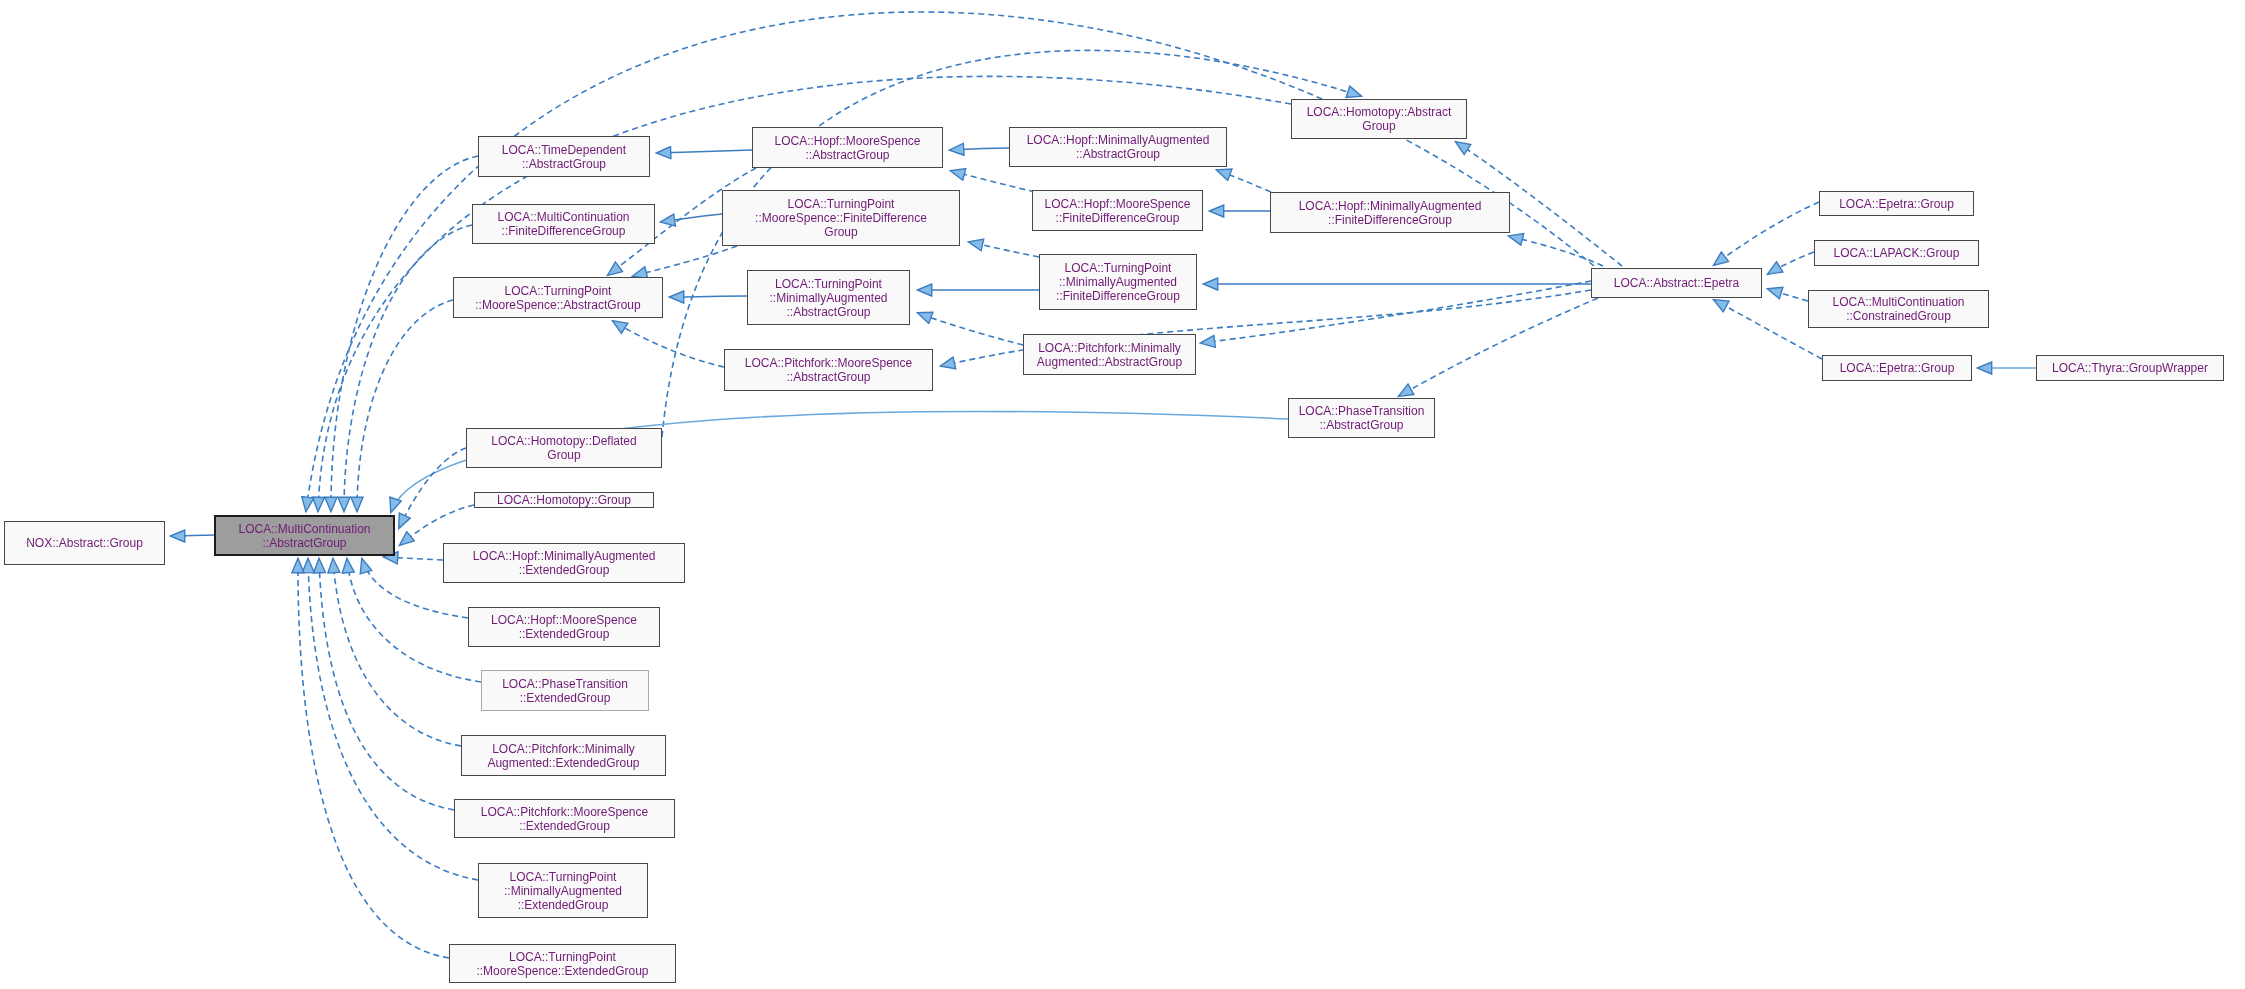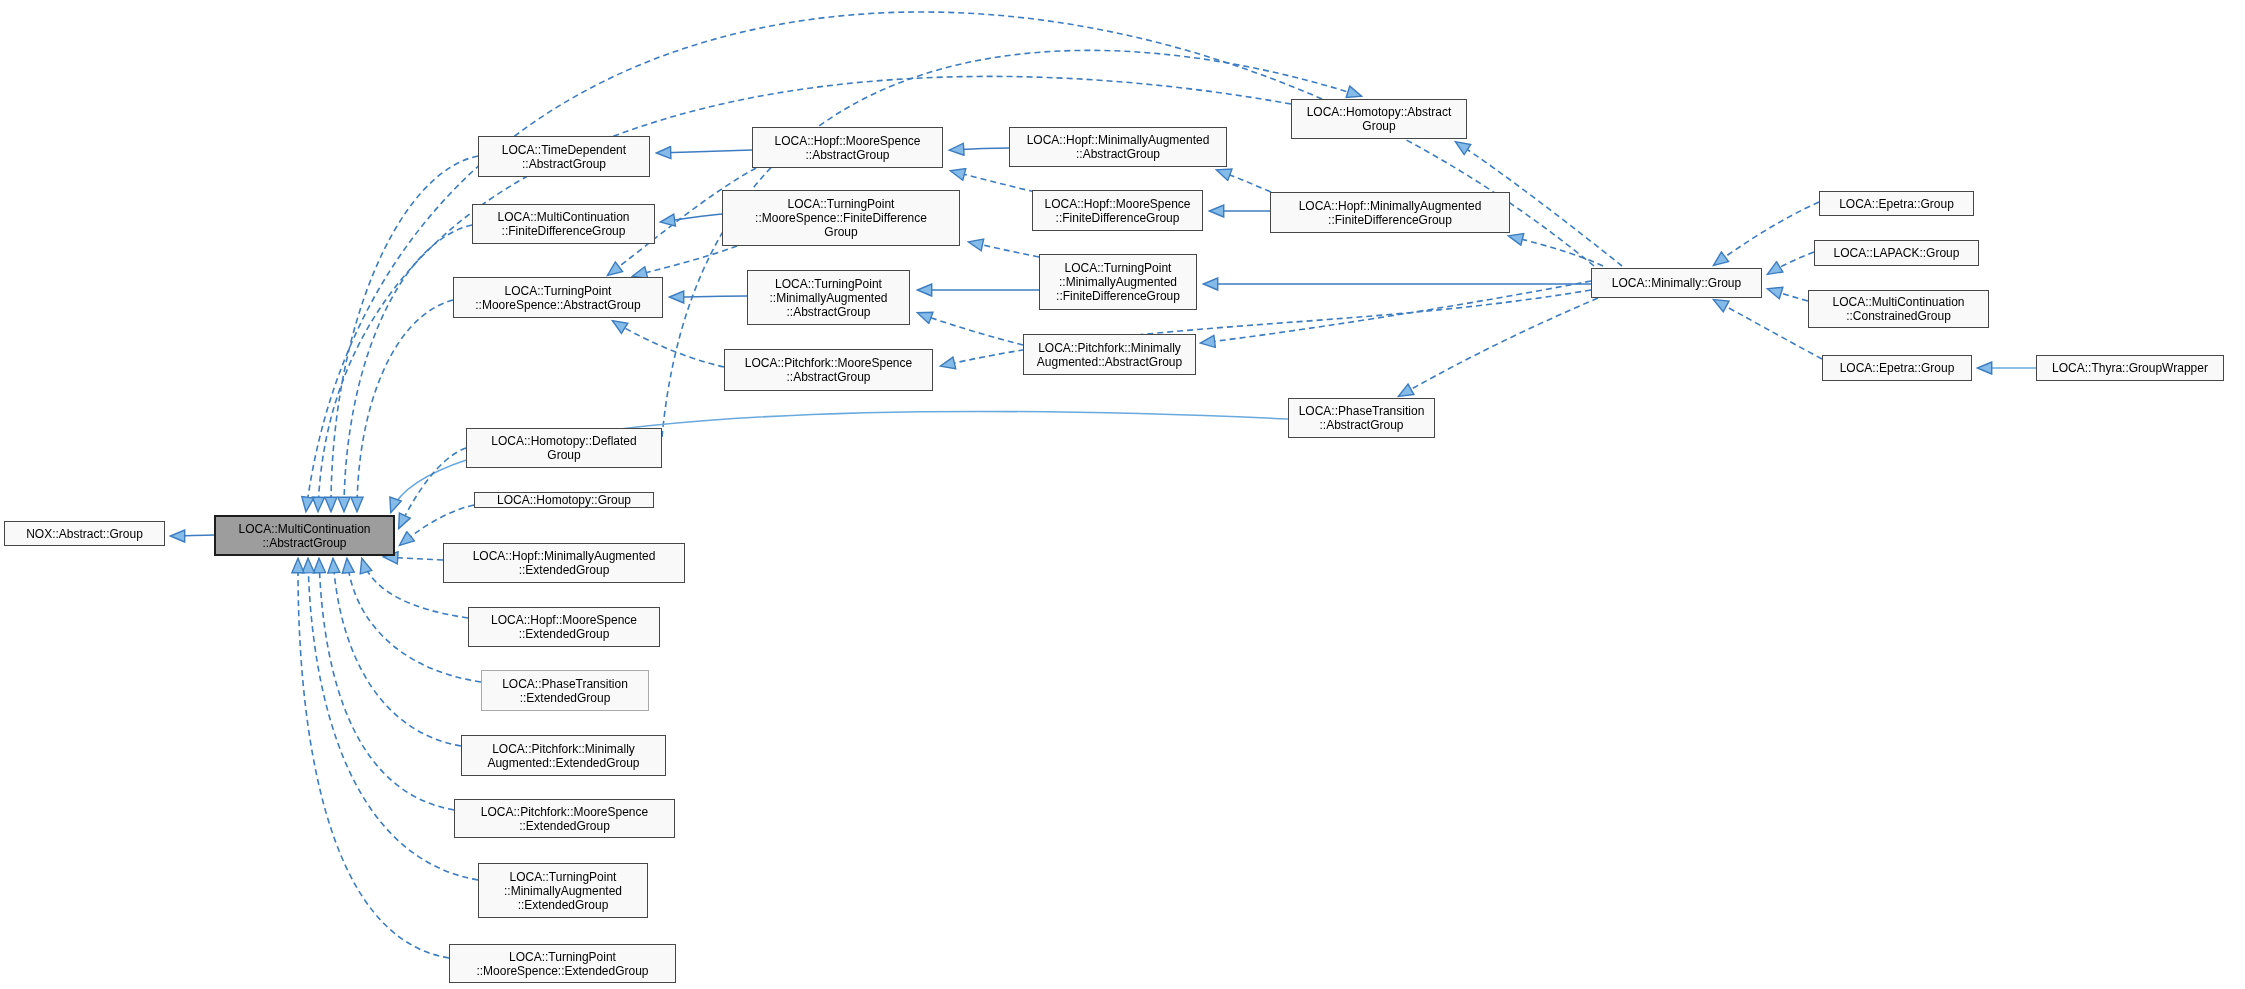--- a/index.html
+++ b/index.html
@@ -12,21 +12,21 @@
   }
   #edges{position:absolute;left:0;top:0;width:2245px;height:989px;}
   .e{fill:none;stroke:#3c7cc0;stroke-width:1.6px;}
   .e.d{stroke-dasharray:6 4;}
   .e.l{stroke:#6aa9dd;}
   .node{
     position:absolute;
     box-sizing:border-box;
     background:#f9f9f9;
     border:1.5px solid #474747;
-    color:#000000;
+    color:#701a75;
     font-size:12px;
     line-height:14px;
     display:flex;align-items:center;justify-content:center;
     text-align:center;
     white-space:pre-line;
     cursor:pointer;
     z-index:2;
   }
   .node.main{
     background:#9d9d9d;
@@ -82,21 +82,21 @@
     <path class="e d" d="M1598,298 C1500,340 1442,372 1399,396" marker-end="url(#ah)"></path>
     <path class="e d" d="M1622,266 C1572,226 1502,172 1456,142" marker-end="url(#ah)"></path>
     <path class="e d" d="M1603,266 C1572,252 1537,243 1509,236" marker-end="url(#ah)"></path>
     <path class="e d" d="M1819,202 C1783,218 1742,244 1714,265" marker-end="url(#ah)"></path>
     <path class="e d" d="M1814,252 C1796,259 1781,266 1768,274" marker-end="url(#ah)"></path>
     <path class="e d" d="M1808,301 C1793,297 1781,293 1768,289" marker-end="url(#ah)"></path>
     <path class="e d" d="M1822,359 C1783,338 1742,315 1714,300" marker-end="url(#ah)"></path>
     <path class="e l" d="M2036,368 C2016,368 1997,368 1978,368" marker-end="url(#ah)"></path>
   </svg>
 
-  <div class="node" style="left:4px;top:521px;width:161px;height:25px">NOX::Abstract::Group</div>
+  <div class="node" style="left:4px;top:521px;width:161px;height:44px">NOX::Abstract::Group</div>
   <div class="node main" style="left:214px;top:515px;width:181px;height:41px">LOCA::MultiContinuation
 ::AbstractGroup</div>
 
   <div class="node" style="left:478px;top:136px;width:172px;height:41px">LOCA::TimeDependent
 ::AbstractGroup</div>
   <div class="node" style="left:472px;top:204px;width:183px;height:40px">LOCA::MultiContinuation
 ::FiniteDifferenceGroup</div>
   <div class="node" style="left:453px;top:277px;width:210px;height:41px">LOCA::TurningPoint
 ::MooreSpence::AbstractGroup</div>
   <div class="node" style="left:466px;top:428px;width:196px;height:40px">LOCA::Homotopy::Deflated
@@ -139,21 +139,21 @@
   <div class="node" style="left:1023px;top:334px;width:173px;height:41px">LOCA::Pitchfork::Minimally
 Augmented::AbstractGroup</div>
 
   <div class="node" style="left:1291px;top:99px;width:176px;height:40px">LOCA::Homotopy::Abstract
 Group</div>
   <div class="node" style="left:1270px;top:192px;width:240px;height:41px">LOCA::Hopf::MinimallyAugmented
 ::FiniteDifferenceGroup</div>
   <div class="node" style="left:1288px;top:398px;width:147px;height:40px">LOCA::PhaseTransition
 ::AbstractGroup</div>
 
-  <div class="node" style="left:1591px;top:268px;width:171px;height:30px">LOCA::Minimally::Group</div>
+  <div class="node" style="left:1591px;top:268px;width:171px;height:30px">LOCA::Abstract::Epetra</div>
 
   <div class="node" style="left:1819px;top:191px;width:155px;height:25px">LOCA::Epetra::Group</div>
   <div class="node" style="left:1814px;top:240px;width:165px;height:26px">LOCA::LAPACK::Group</div>
   <div class="node" style="left:1808px;top:290px;width:181px;height:38px">LOCA::MultiContinuation
 ::ConstrainedGroup</div>
   <div class="node" style="left:1822px;top:355px;width:150px;height:26px">LOCA::Epetra::Group</div>
   <div class="node" style="left:2036px;top:355px;width:188px;height:26px">LOCA::Thyra::GroupWrapper</div>
 
 </div>
 

